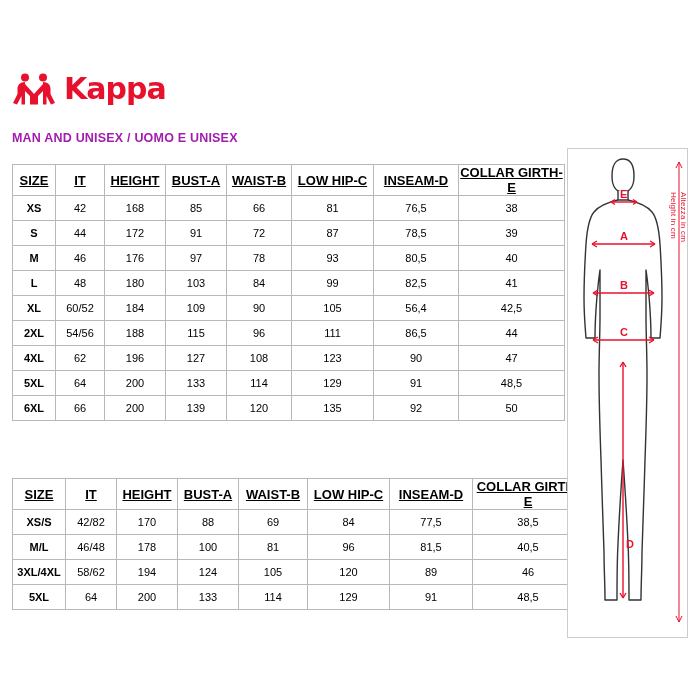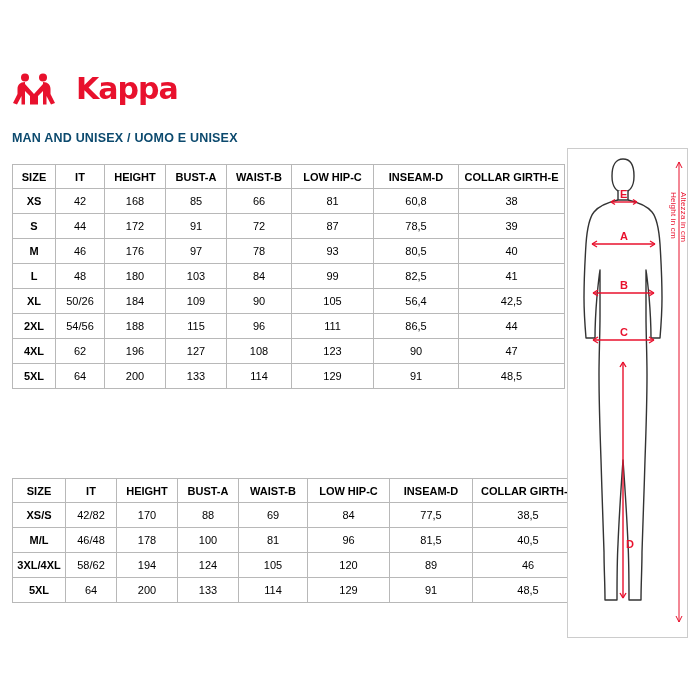--- a/index.html
+++ b/index.html
@@ -21,42 +21,42 @@
     width: 700px; height: 700px;
   }
 
   
   .logo-wrap {
     position: absolute;
     left: 12px;
     top: 72px;
     display: flex;
     align-items: center;
-    gap: 18px;
+    gap: 6px;
   }
   .logo-mark {
     width: 46px;
     height: 34px;
     position: relative;
   }
   .logo-text {
     font-family: "DejaVu Sans", sans-serif;
     font-weight: bold;
     font-size: 30px;
     letter-spacing: -1px;
     color: #e8112d;
     line-height: 1;
   }
 
   
   .section-title {
     position: absolute;
     font-weight: bold;
     font-size: 12.5px;
-    color: #0c4a6e;
+    color: #a21caf;
     letter-spacing: 0.2px;
   }
   #title-1 { left: 12px; top: 131px; }
   #title-2 { left: 12px; top: 446px; }
 
   
   table {
     border-collapse: collapse;
     position: absolute;
     font-size: 11px;
@@ -65,22 +65,23 @@
     border: 1px solid #b8b8b8;
     text-align: center;
     font-weight: normal;
     padding: 0;
     height: 24px;
     vertical-align: middle;
     color: #000;
   }
   table th {
     font-weight: bold;
-    font-size: 11px;
+    font-size: 13px;
     height: 23px;
+    text-decoration: underline;
   }
   td.sizecell, th.sizecell {
     font-weight: bold;
   }
 
   #table-main { left: 12px; top: 164px; }
   #table-main th:nth-child(1), #table-main td:nth-child(1) { width: 42px; }
   #table-main th:nth-child(2), #table-main td:nth-child(2) { width: 48px; }
   #table-main th:nth-child(3), #table-main td:nth-child(3) { width: 60px; }
   #table-main th:nth-child(4), #table-main td:nth-child(4) { width: 60px; }
@@ -160,21 +161,21 @@
       </tr>
     </thead>
     <tbody>
       <tr>
         <td class="sizecell">XS</td>
         <td>42</td>
         <td>168</td>
         <td>85</td>
         <td>66</td>
         <td>81</td>
-        <td>60,8</td>
+        <td>76,5</td>
         <td>38</td>
       </tr>
       <tr>
         <td class="sizecell">S</td>
         <td>44</td>
         <td>172</td>
         <td>91</td>
         <td>72</td>
         <td>87</td>
         <td>78,5</td>
@@ -195,21 +196,21 @@
         <td>48</td>
         <td>180</td>
         <td>103</td>
         <td>84</td>
         <td>99</td>
         <td>82,5</td>
         <td>41</td>
       </tr>
       <tr>
         <td class="sizecell">XL</td>
-        <td>50/26</td>
+        <td>60/52</td>
         <td>184</td>
         <td>109</td>
         <td>90</td>
         <td>105</td>
         <td>56,4</td>
         <td>42,5</td>
       </tr>
       <tr>
         <td class="sizecell">2XL</td>
         <td>54/56</td>
@@ -232,20 +233,30 @@
       </tr>
       <tr>
         <td class="sizecell">5XL</td>
         <td>64</td>
         <td>200</td>
         <td>133</td>
         <td>114</td>
         <td>129</td>
         <td>91</td>
         <td>48,5</td>
+      </tr>
+      <tr>
+        <td class="sizecell">6XL</td>
+        <td>66</td>
+        <td>200</td>
+        <td>139</td>
+        <td>120</td>
+        <td>135</td>
+        <td>92</td>
+        <td>50</td>
       </tr>
     </tbody>
   </table>
 
 
   <table id="table-seamless">
     <thead>
       <tr>
         <th class="sizecell">SIZE</th>
         <th>IT</th>

